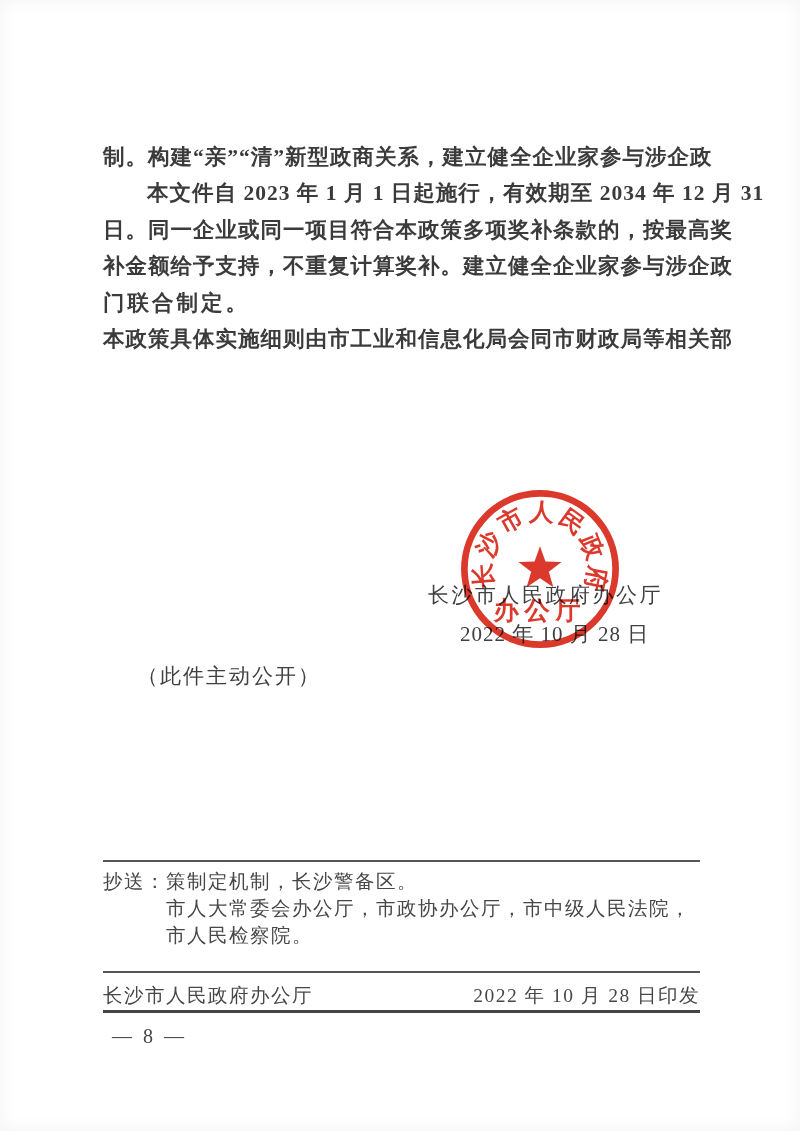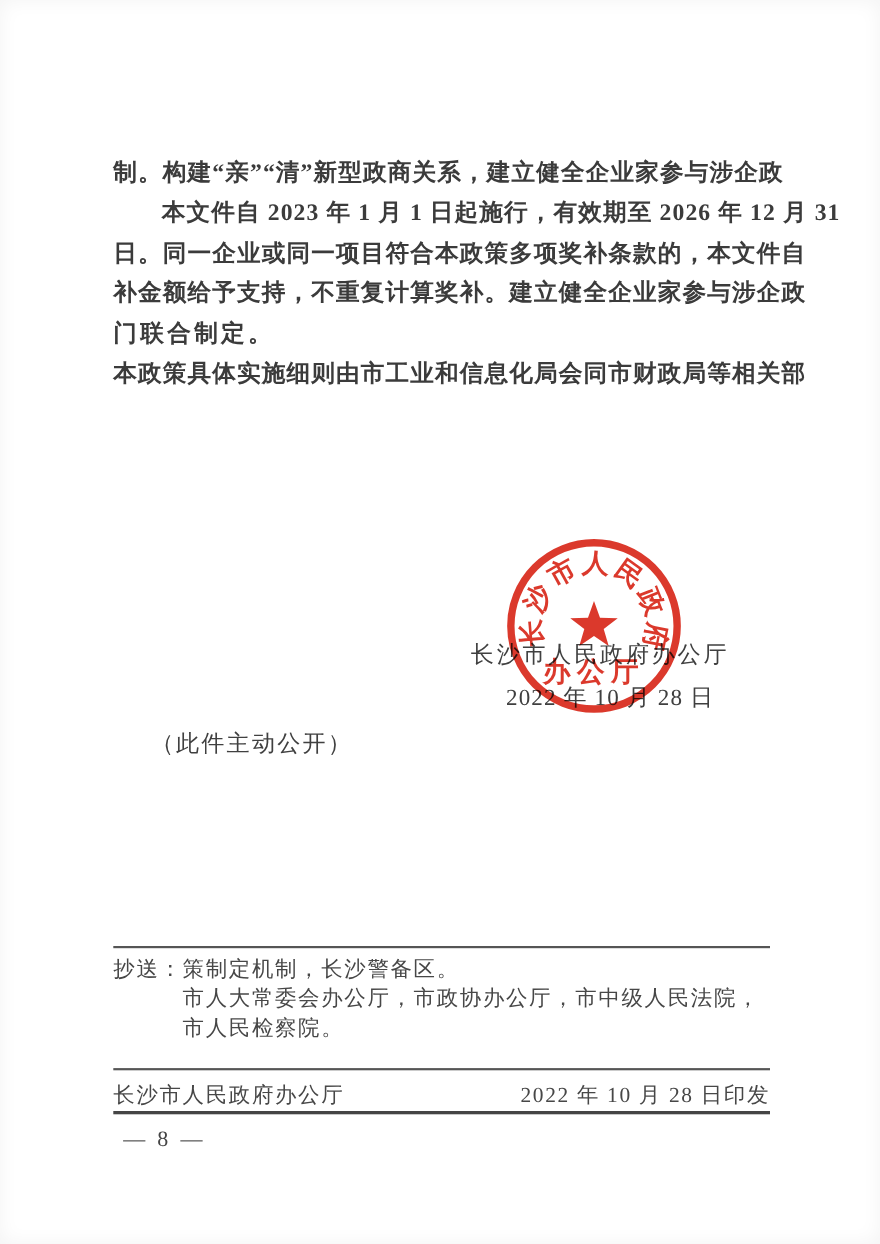--- a/index.html
+++ b/index.html
@@ -82,22 +82,22 @@
     white-space:nowrap;
   }
 </style>
 </head>
 <body>
 
 <div class="page">
 
   <div class="doc-body">
     <div class="doc-line">制。构建“亲”“清”新型政商关系，建立健全企业家参与涉企政</div>
-    <div class="doc-line indent">本文件自 2023 年 1 月 1 日起施行，有效期至 2026 年 12 月 31</div>
-    <div class="doc-line">日。同一企业或同一项目符合本政策多项奖补条款的，本文件自</div>
+    <div class="doc-line indent">本文件自 2023 年 1 月 1 日起施行，有效期至 2034 年 12 月 31</div>
+    <div class="doc-line">日。同一企业或同一项目符合本政策多项奖补条款的，按最高奖</div>
     <div class="doc-line">补金额给予支持，不重复计算奖补。建立健全企业家参与涉企政</div>
     <div class="doc-line para-end">门联合制定。</div>
     <div class="doc-line">本政策具体实施细则由市工业和信息化局会同市财政局等相关部</div>
   </div>
 
   <div class="sig-org">长沙市人民政府办公厅</div>
   <div class="sig-date">2022 年 10 月 28 日</div>
 
   <svg class="seal" viewBox="0 0 200 200">
     <circle cx="100" cy="100" r="90" fill="none" stroke="#d8281a" stroke-width="8"></circle>

